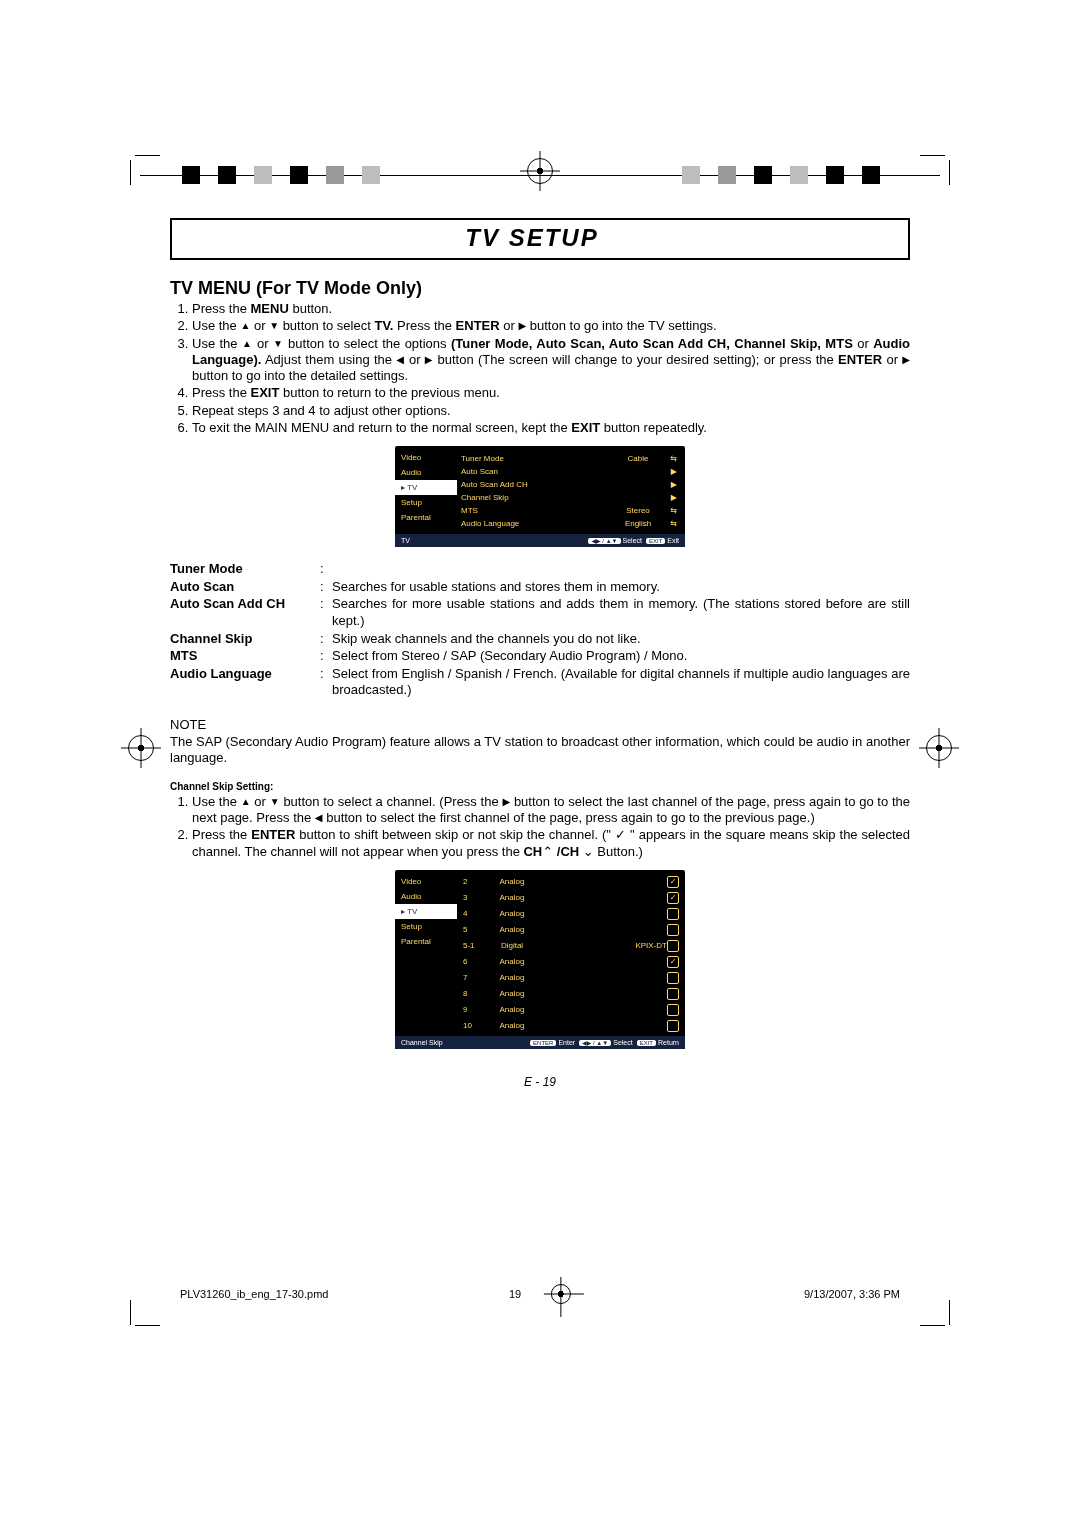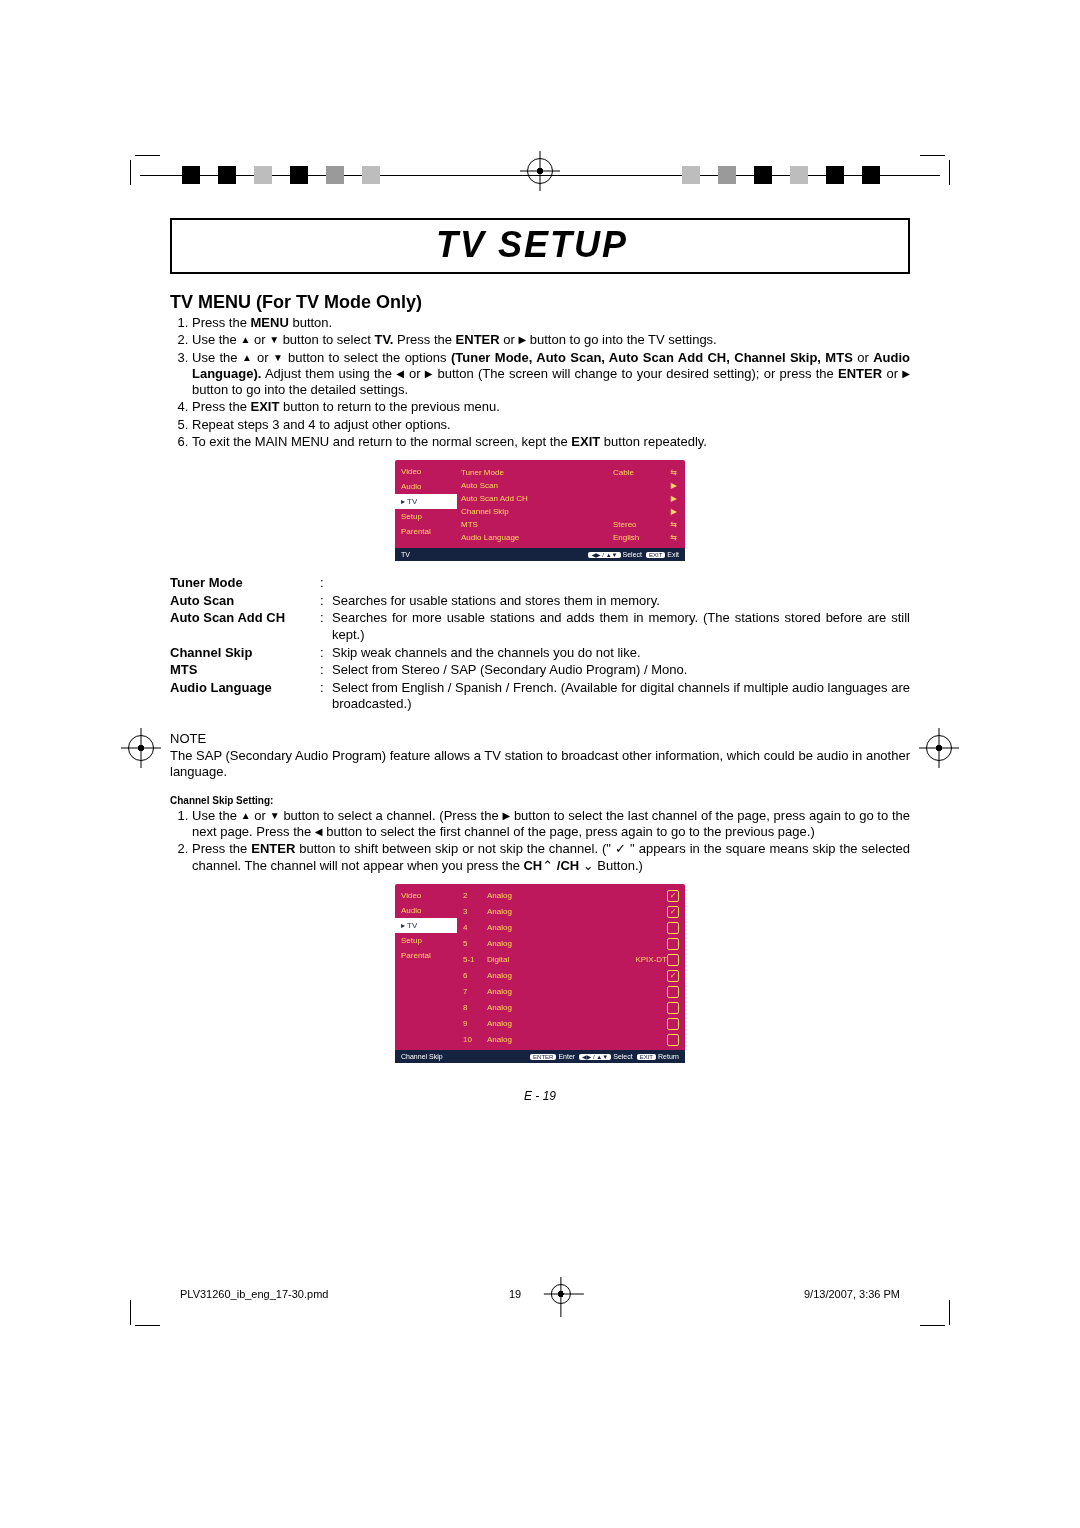--- a/index.html
+++ b/index.html
@@ -85,21 +85,21 @@
   .crop.tl { left: 130px; top: 155px; }
   .crop.tl .h { top: 0; left: 5px; }
   .crop.tl .v { left: 0; top: 5px; }
   .crop.tr { right: 130px; top: 155px; }
   .crop.tr .h { top: 0; right: 5px; }
   .crop.tr .v { right: 0; top: 5px; }
 
   .title-box {
     border: 2px solid #000;
     text-align: center;
-    font-size: 36px;
+    font-size: 24px;
     font-weight: bold;
     font-style: italic;
     letter-spacing: 2px;
     padding: 4px 16px 6px 0;
     margin-top: 58px;
     margin-bottom: 18px;
     font-family: Arial, Helvetica, sans-serif;
   }
   h2 {
     font-size: 18px;
@@ -118,21 +118,21 @@
     margin-bottom: 1px;
     text-align: justify;
     line-height: 1.25;
   }
   .tri { font-size: 10px; position: relative; top: -1px; }
   .j { text-align: justify; text-align-last: justify; }
 
   .osd {
     width: 290px;
     margin: 10px auto 14px auto;
-    background: #be185d;
+    background: #000000;
     color: #fff;
     font-size: 8px;
     border-radius: 2px;
     padding: 2px 0 0 0;
   }
   .osd-inner { display: flex; }
   .osd-side {
     width: 62px;
     padding: 2px 0;
   }
@@ -150,21 +150,21 @@
     flex: 1;
     padding: 4px 8px 4px 4px;
   }
   .osd-row {
     display: flex;
     color: #ffd85e;
     padding: 2px 0;
     align-items: center;
   }
   .osd-row span:nth-child(1){flex:1;}
-  .osd-row span:nth-child(2){width:50px;}
+  .osd-row span:nth-child(2){width:50px;text-align:center;}
   .osd-row span:nth-child(3){width:14px; text-align:right;}
   .osd-foot {
     display: flex;
     padding: 3px 6px;
     font-size: 7px;
     color: #fff;
     justify-content: space-between;
     background: #152340;
   }
   .osd-foot .pill {

